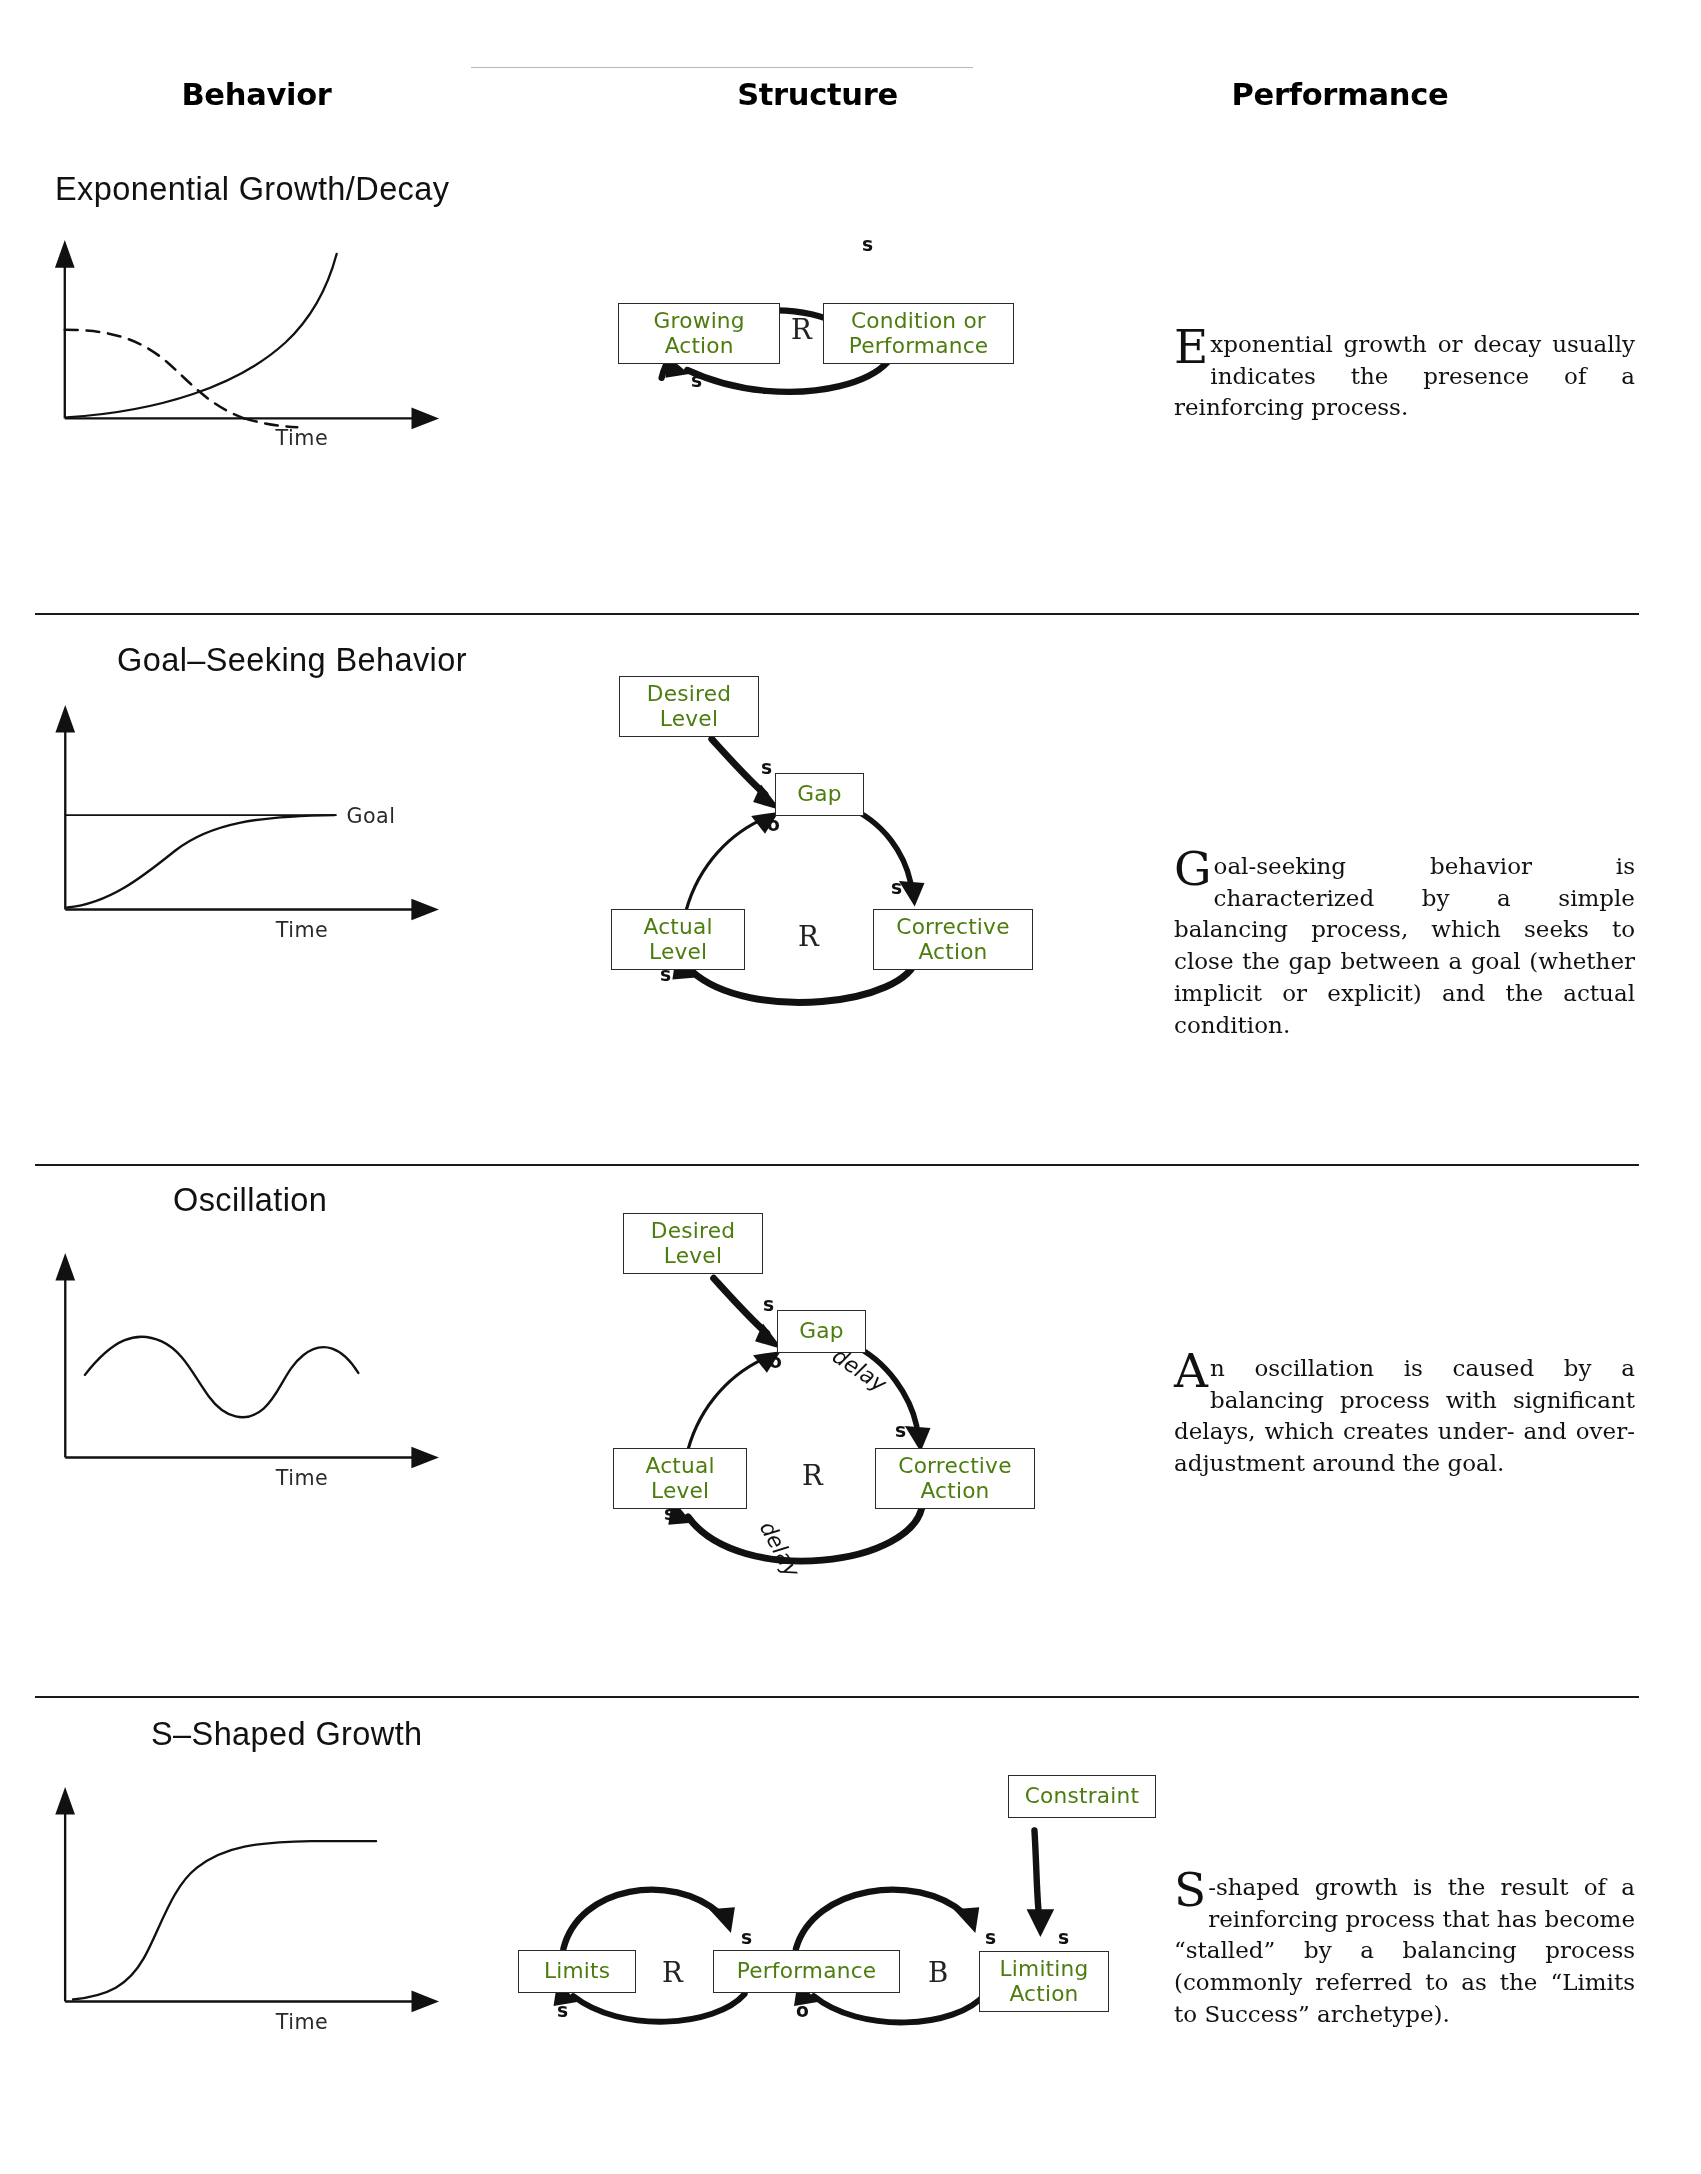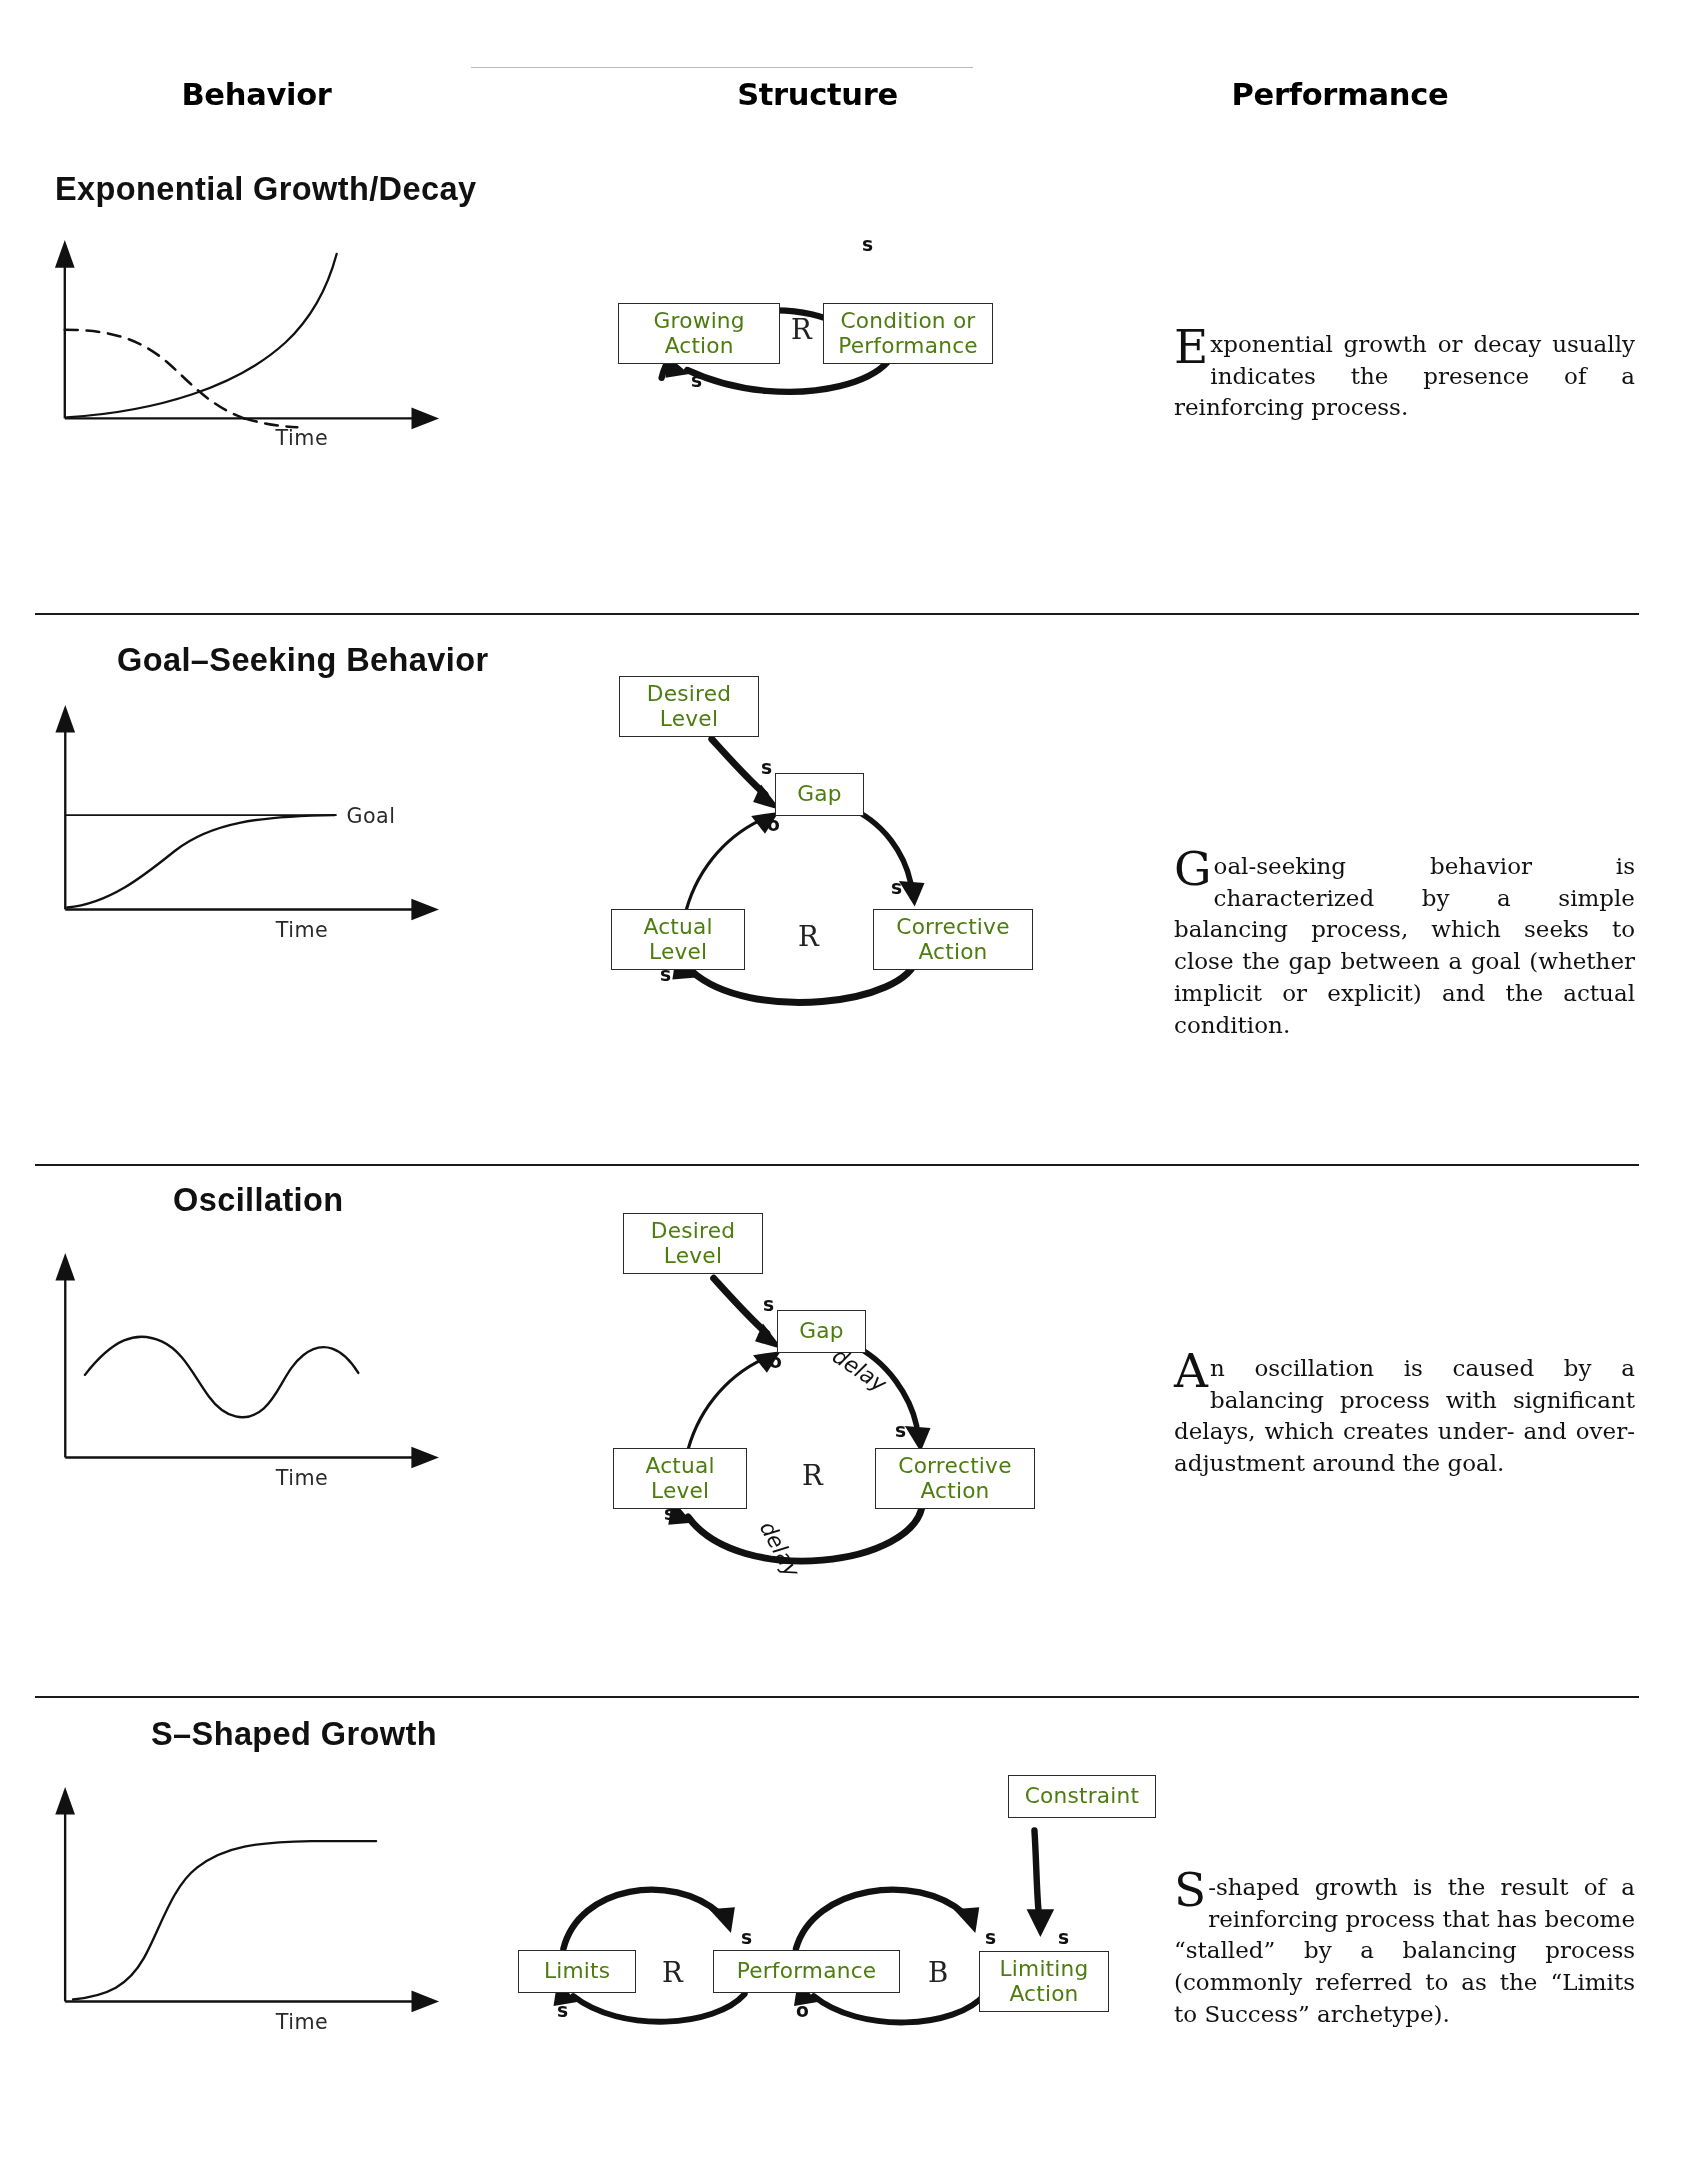--- a/index.html
+++ b/index.html
@@ -37,21 +37,21 @@
   
   .section { position: absolute; left: 0; width: 1701px; }
   .divider {
     position: absolute; left: 35px; width: 1604px; height: 2px;
     background: #1a1a1a;
   }
 
   .row-title {
     position: absolute;
     font-family: "Liberation Sans", sans-serif;
-    font-weight: 700;
+    font-weight: 400;
     font-size: 32.5px;
     letter-spacing: 0.4px;
     color: #111;
     white-space: nowrap;
   }
 
   
   .graph { position: absolute; }
   .graph svg { display: block; overflow: visible; }
 
@@ -155,21 +155,21 @@
 
       <path d="M32,128 C 48,58 180,34 240,92" fill="none" stroke="#111" stroke-width="6.5" stroke-linecap="round"></path>
       <polygon points="251,112 228,88 254,86" fill="#111"></polygon>
 
       <path d="M266,72 C 300,132 160,168 58,120" fill="none" stroke="#111" stroke-width="6.5" stroke-linecap="round"></path>
       <polygon points="36,104 60,124 36,128" fill="#111"></polygon>
     </svg>
     <div class="node-box" style="left:-11.8px; top:51px; width:162px; height:61px;">
       <span>Growing<br>Action</span>
     </div>
-    <div class="node-box" style="left:193px; top:51px; width:170px; height:61px;">
+    <div class="node-box" style="left:193px; top:51px; width:191px; height:61px;">
       <span>Condition or<br>Performance</span>
     </div>
     <div class="loop-id" style="left:161px; top:61px;">R</div>
     <div class="pol" style="left:232px; top:-17.7px;">s</div>
     <div class="pol" style="left:61px; top:118px;">s</div>
   </div>
 
   <div class="desc" style="left:1174px; top:329px;">
     <span class="dropcap">E</span><span>xponential growth or decay usually indicates the presence of a reinforcing process.</span>
   </div>

